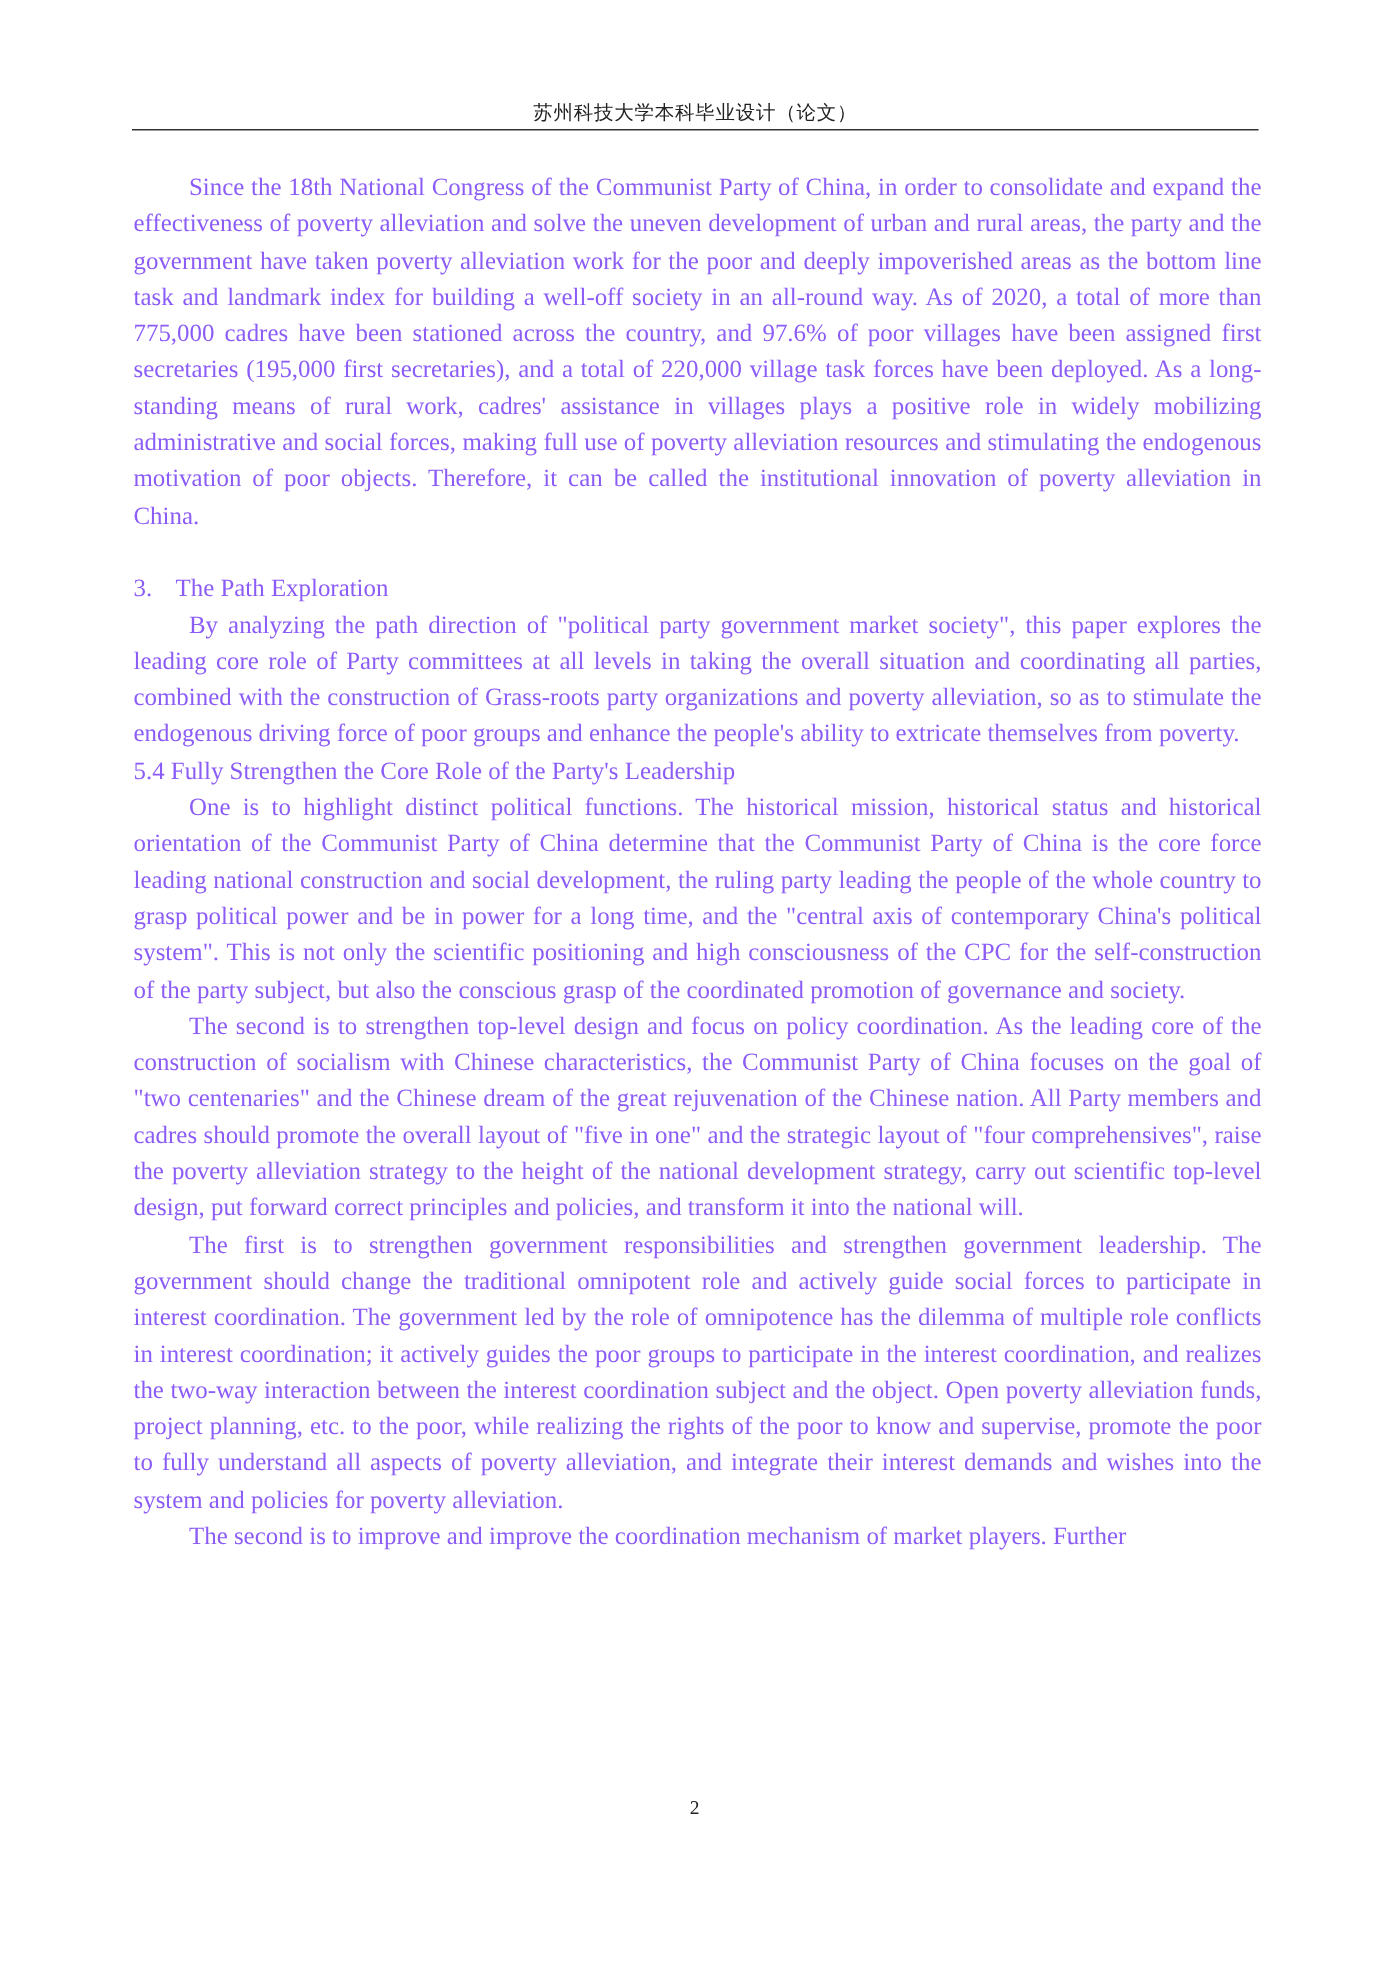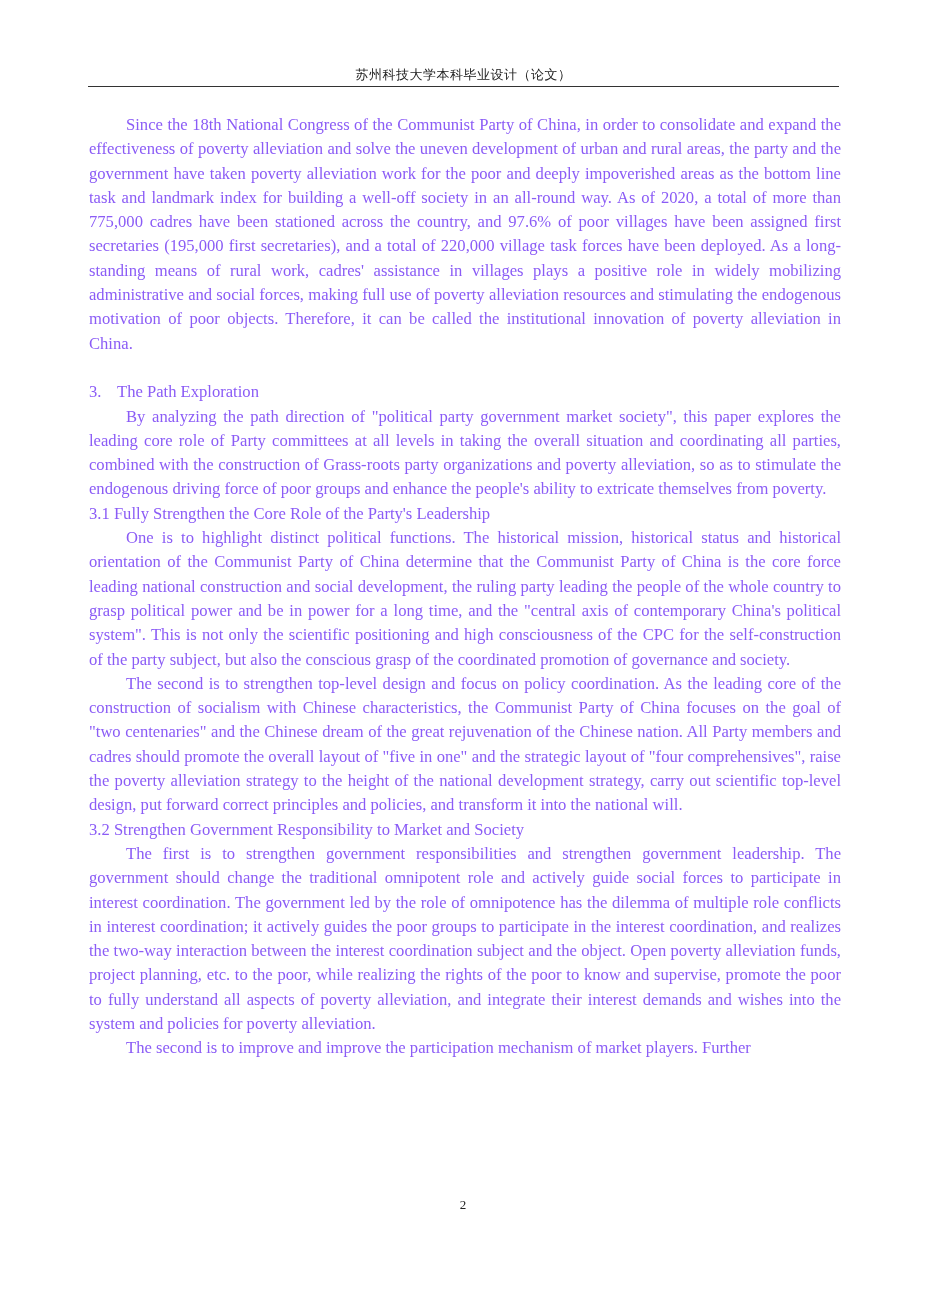--- a/index.html
+++ b/index.html
@@ -37,23 +37,22 @@
   <div class="header-text">苏州科技大学本科毕业设计（论文）</div>
   <div class="header-rule"></div>
 
   <div class="body">
     <p>Since the 18th National Congress of the Communist Party of China, in order to consolidate and expand the effectiveness of poverty alleviation and solve the uneven development of urban and rural areas, the party and the government have taken poverty alleviation work for the poor and deeply impoverished areas as the bottom line task and landmark index for building a well-off society in an all-round way. As of 2020, a total of more than 775,000 cadres have been stationed across the country, and 97.6% of poor villages have been assigned first secretaries (195,000 first secretaries), and a total of 220,000 village task forces have been deployed. As a long-standing means of rural work, cadres' assistance in villages plays a positive role in widely mobilizing administrative and social forces, making full use of poverty alleviation resources and stimulating the endogenous motivation of poor objects. Therefore, it can be called the institutional innovation of poverty alleviation in China.</p>
     <div class="gap"></div>
 
     <h2><span class="num">3.</span><span>The Path Exploration</span></h2>
     <p>By analyzing the path direction of "political party government market society", this paper explores the leading core role of Party committees at all levels in taking the overall situation and coordinating all parties, combined with the construction of Grass-roots party organizations and poverty alleviation, so as to stimulate the endogenous driving force of poor groups and enhance the people's ability to extricate themselves from poverty.</p>
 
-    <h3>3.1 Fully Strengthen the Core Role of the Party's Leadership</h3>
+    <h3>5.4 Fully Strengthen the Core Role of the Party's Leadership</h3>
     <p>One is to highlight distinct political functions. The historical mission, historical status and historical orientation of the Communist Party of China determine that the Communist Party of China is the core force leading national construction and social development, the ruling party leading the people of the whole country to grasp political power and be in power for a long time, and the "central axis of contemporary China's political system". This is not only the scientific positioning and high consciousness of the CPC for the self-construction of the party subject, but also the conscious grasp of the coordinated promotion of governance and society.</p>
     <p>The second is to strengthen top-level design and focus on policy coordination. As the leading core of the construction of socialism with Chinese characteristics, the Communist Party of China focuses on the goal of "two centenaries" and the Chinese dream of the great rejuvenation of the Chinese nation. All Party members and cadres should promote the overall layout of "five in one" and the strategic layout of "four comprehensives", raise the poverty alleviation strategy to the height of the national development strategy, carry out scientific top-level design, put forward correct principles and policies, and transform it into the national will.</p>
 
-    <h3>3.2 Strengthen Government Responsibility to Market and Society</h3>
     <p>The first is to strengthen government responsibilities and strengthen government leadership. The government should change the traditional omnipotent role and actively guide social forces to participate in interest coordination. The government led by the role of omnipotence has the dilemma of multiple role conflicts in interest coordination; it actively guides the poor groups to participate in the interest coordination, and realizes the two-way interaction between the interest coordination subject and the object. Open poverty alleviation funds, project planning, etc. to the poor, while realizing the rights of the poor to know and supervise, promote the poor to fully understand all aspects of poverty alleviation, and integrate their interest demands and wishes into the system and policies for poverty alleviation.</p>
-    <p style="text-align:left;">The second is to improve and improve the participation mechanism of market players. Further</p>
+    <p style="text-align:left;">The second is to improve and improve the coordination mechanism of market players. Further</p>
   </div>
 
   <div class="page-number">2</div>
 </div>
 
 </body></html>

